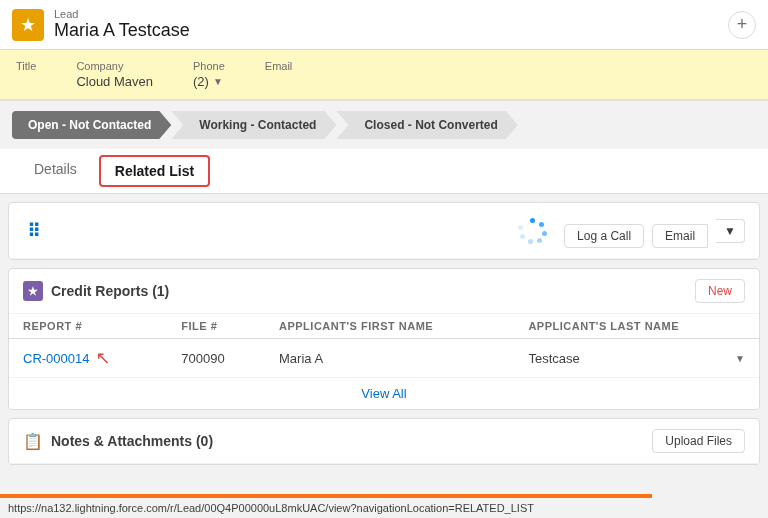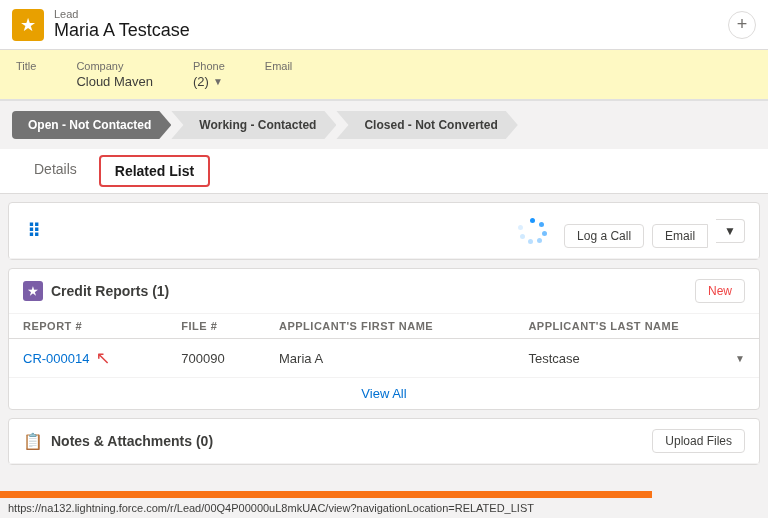--- a/index.html
+++ b/index.html
@@ -59,21 +59,21 @@
     .table td a { color: #0070d2; text-decoration: none; }
     .view-all { text-align: center; padding: 8px; }
     .view-all a { color: #0070d2; font-size: 13px; text-decoration: none; cursor: pointer; }
 
     
     .star-icon { background: #7b5ea7; border-radius: 3px; width: 20px; height: 20px; display: inline-flex; align-items: center; justify-content: center; color: #fff; font-size: 11px; }
     .notes-icon { width: 20px; height: 20px; display: inline-flex; align-items: center; justify-content: center; color: #c9a84c; font-size: 16px; }
     .activity-icon { display: inline-flex; align-items: center; justify-content: center; width: 22px; height: 22px; }
 
     
-    .status-bar { background: #f3f2f2; border-top: 7px solid #f97316; padding: 4px 8px; font-size: 11px; color: #3e3e3c; position: fixed; bottom: 0; left: 0; width: 652px; }
+    .status-bar { background: #f3f2f2; border-top: 4px solid #f97316; padding: 4px 8px; font-size: 11px; color: #3e3e3c; position: fixed; bottom: 0; left: 0; width: 652px; }
 
     .td-with-cursor { display: flex; align-items: center; gap: 4px; }
     .dropdown-cell { display: flex; align-items: center; justify-content: space-between; }
   </style>
 </head>
 <body>
 
 <div class="header">
   <div class="header-left">
     <div class="lead-icon">

